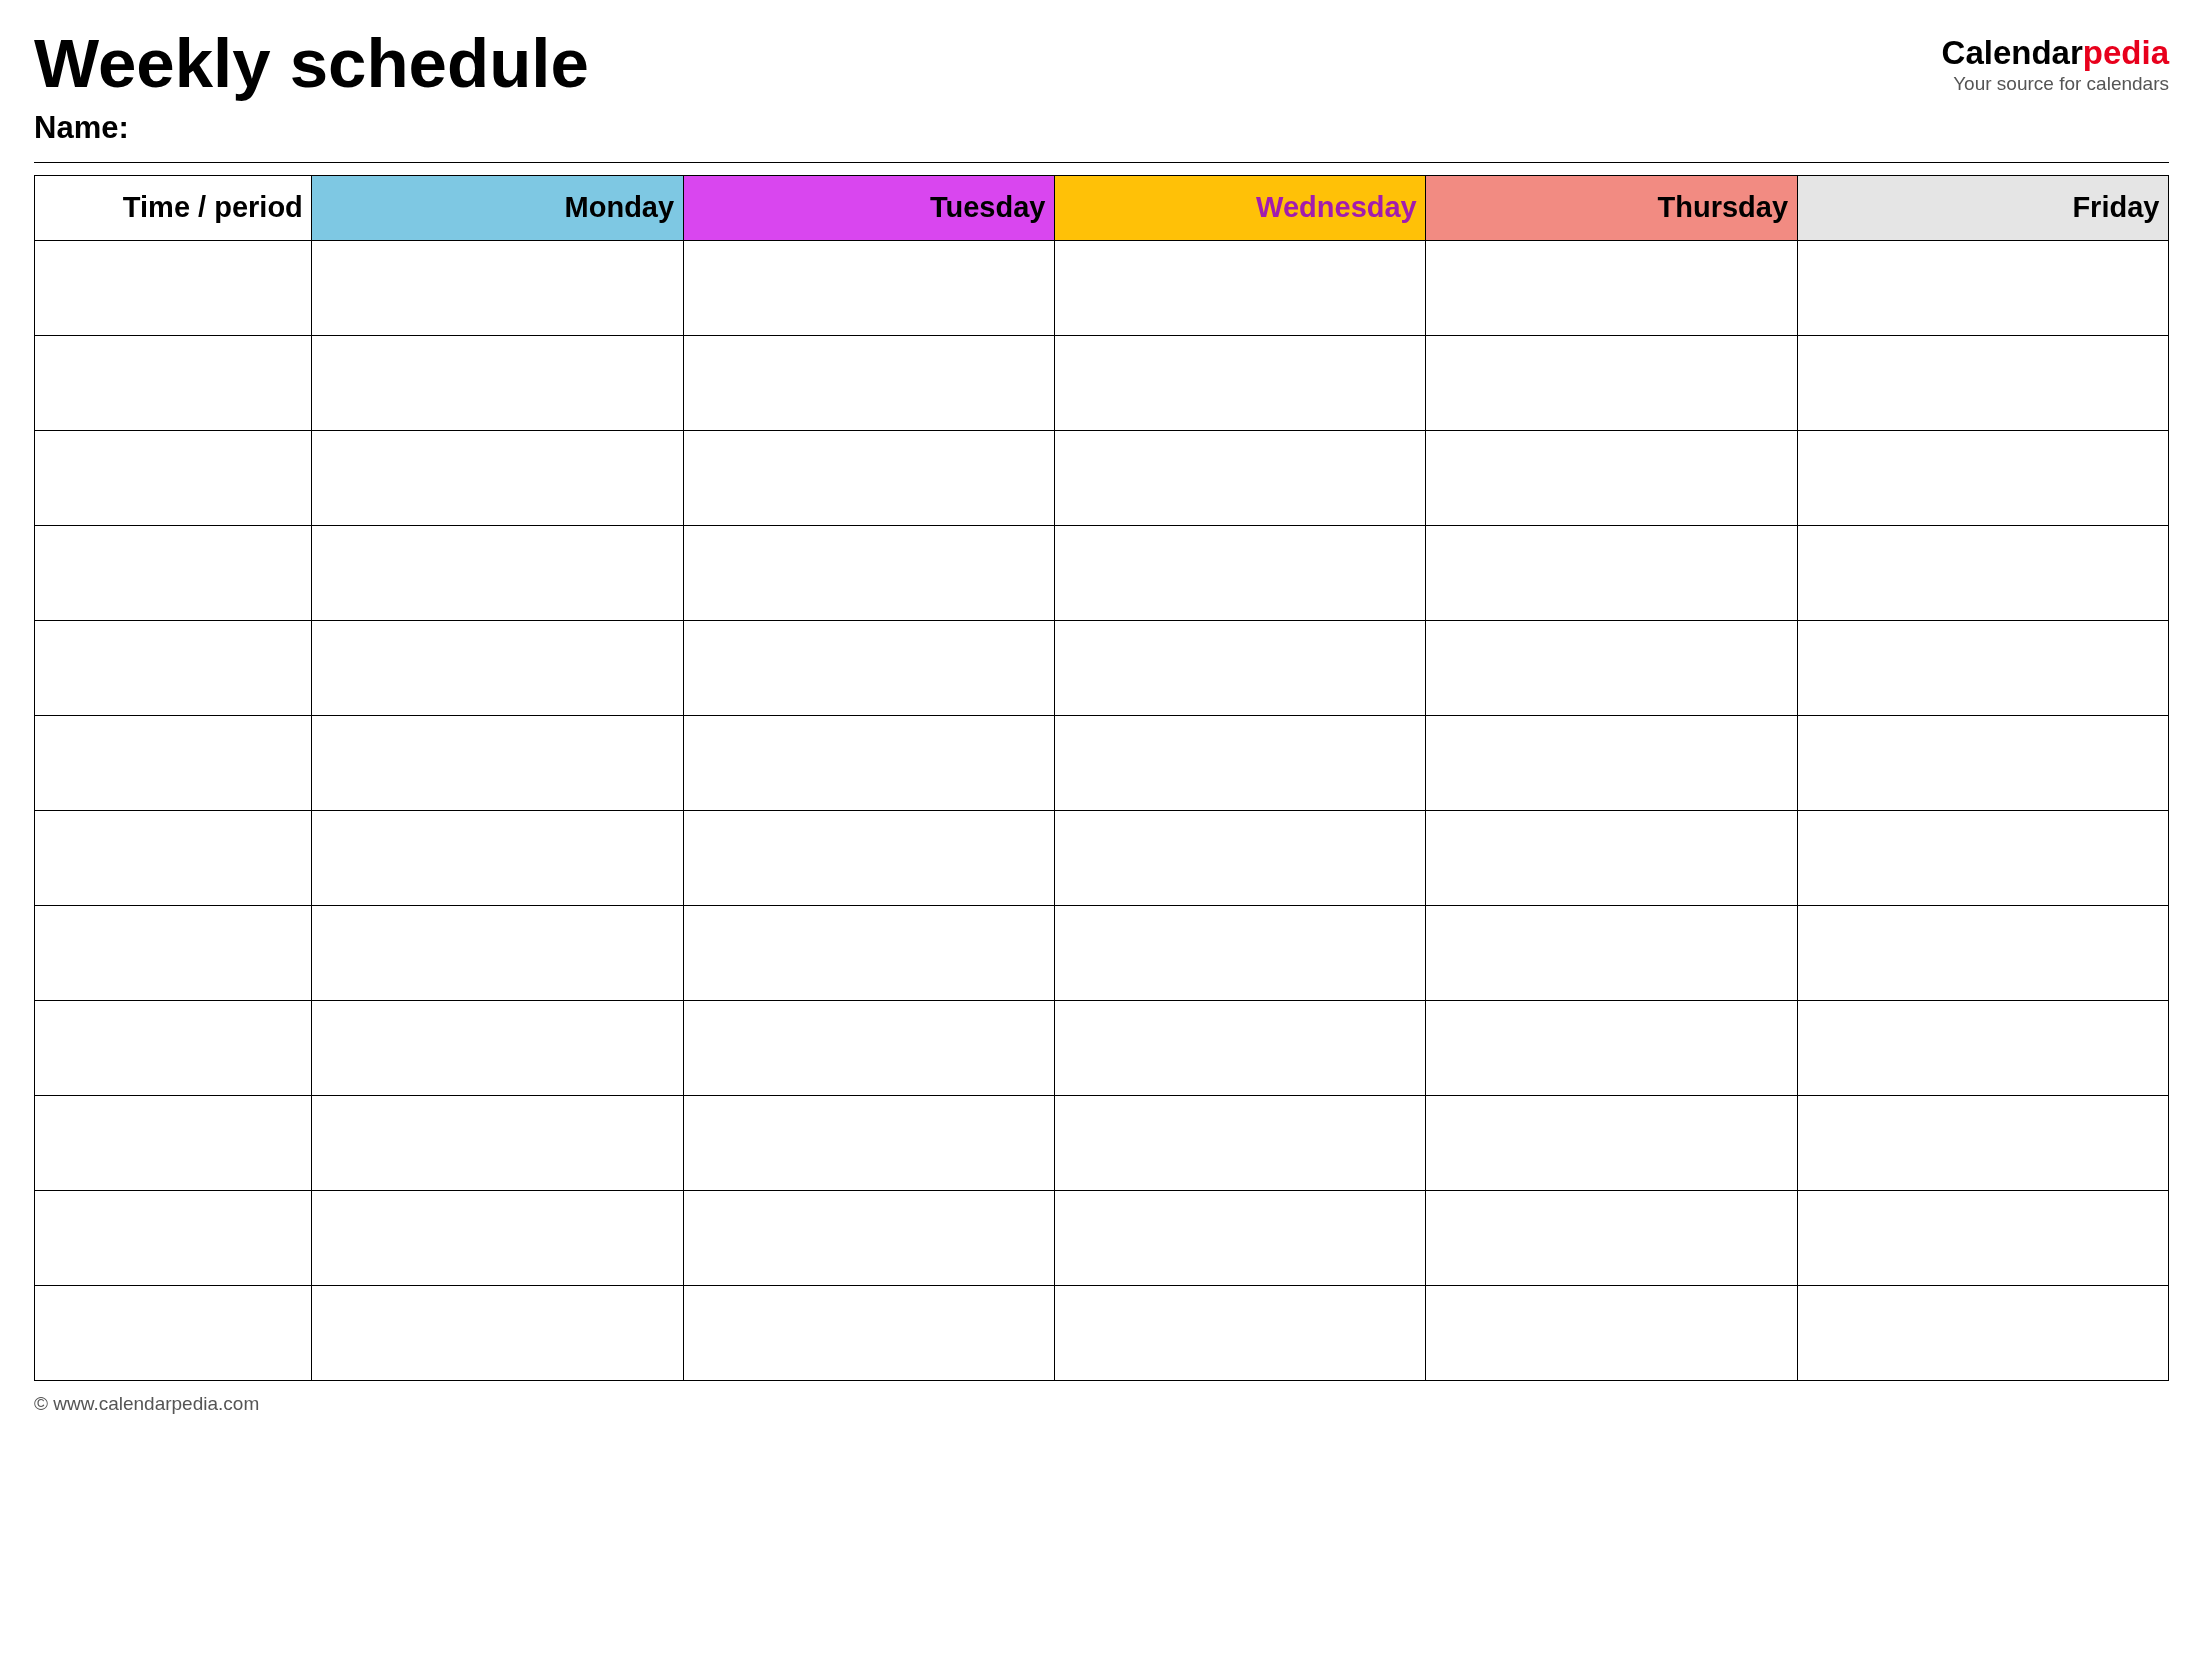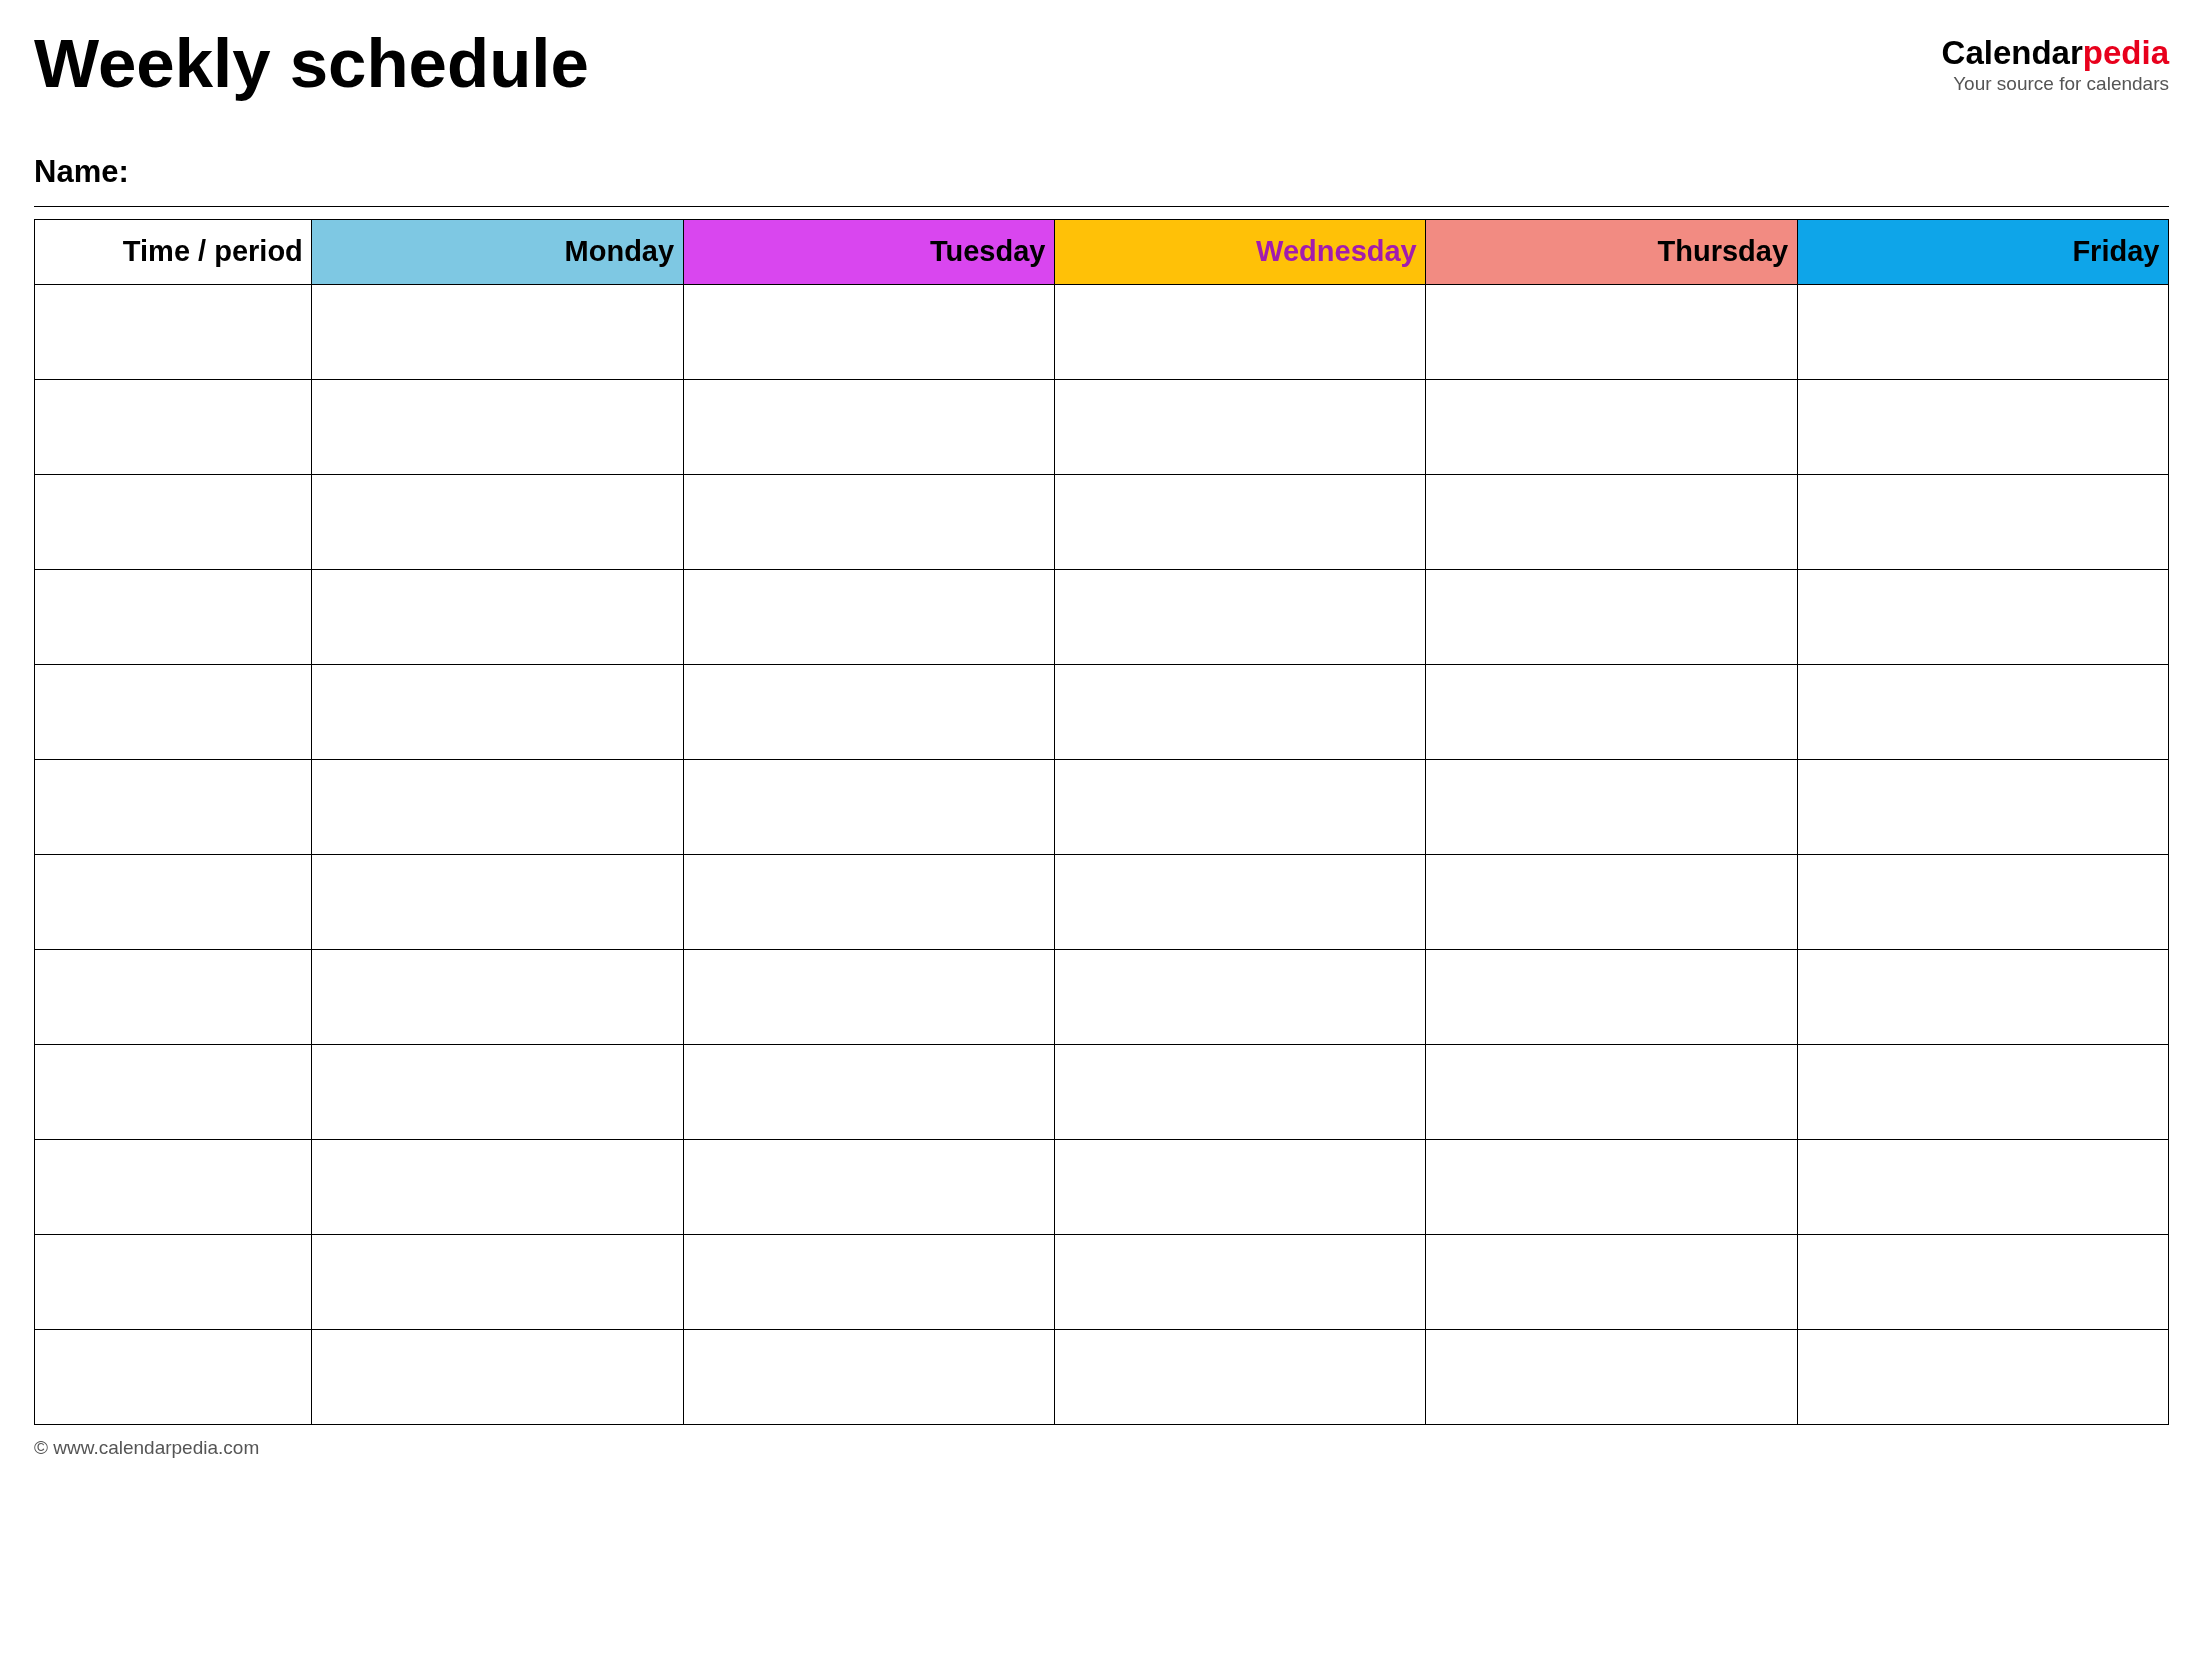--- a/index.html
+++ b/index.html
@@ -19,21 +19,20 @@
     .header-section {
       display: flex;
       justify-content: space-between;
       align-items: flex-start;
       margin-bottom: 8.6px;
     }
 
     .title-area {
       display: flex;
       flex-direction: column;
-      gap: 44px;
     }
 
     .main-title {
       font-size: 69px;
       font-weight: bold;
       color: #000000;
       line-height: 1.1;
     }
 
     .name-label {
@@ -119,21 +118,21 @@
       width: 17.4%;
     }
 
     .col-thursday {
       background-color: #f28b82;
       color: #000000;
       width: 17.4%;
     }
 
     .col-friday {
-      background-color: #0ea5e9;
+      background-color: #e5e5e5;
       color: #000000;
       width: 17.4%;
     }
 
     .footer {
       margin-top: 12px;
       font-size: 19px;
       color: #555555;
     }
   </style>

